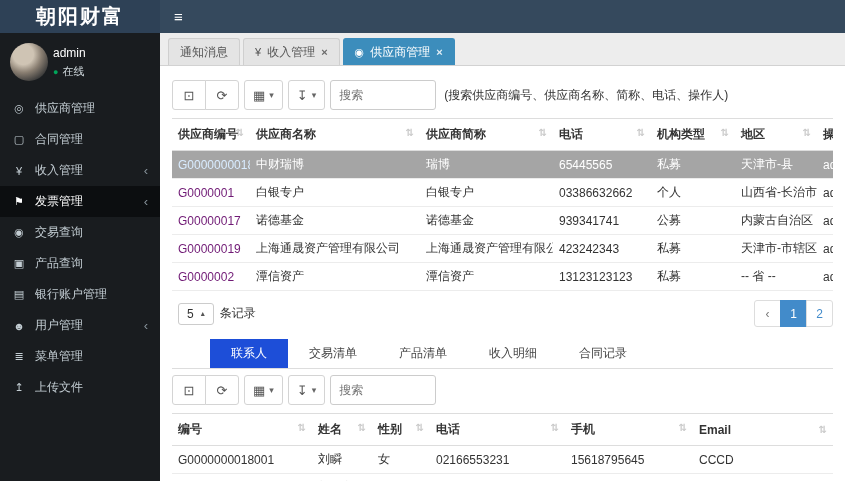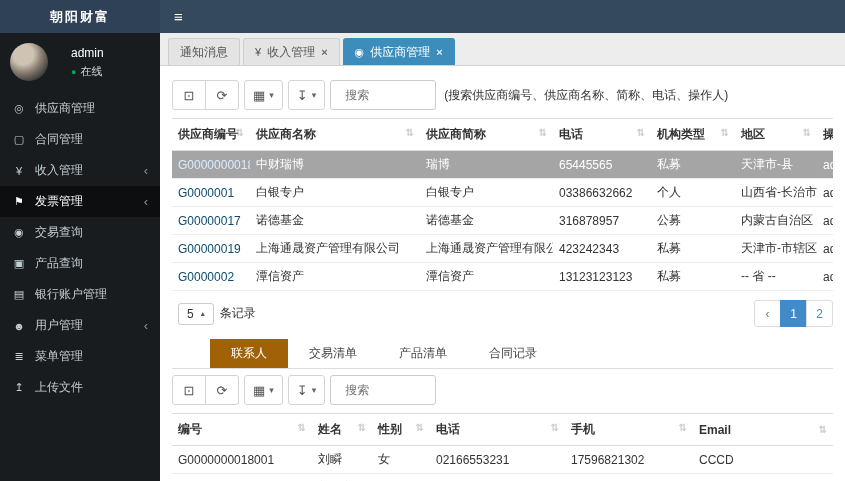--- a/index.html
+++ b/index.html
@@ -5,30 +5,30 @@
   * { margin:0; padding:0; box-sizing:border-box; }
   html,body { width:845px; height:481px; }
   body {
     font-family:"Liberation Sans","DejaVu Sans",sans-serif;
     font-size:12px; color:#333; background:#fff; overflow:hidden;
   }
   .app { width:845px; height:481px; display:flex; flex-direction:column; }
 
   
   .topbar { height:33px; display:flex; flex-shrink:0; }
-  .logo { width:160px; background:#2e4156; color:#fff; font-size:13px; font-weight:bold;
+  .logo { width:160px; background:#2e4156; color:#fff; font-size:20px; font-weight:bold;
           display:flex; align-items:center; justify-content:center; letter-spacing:2px; cursor:pointer; }
   .navstrip { flex:1; background:#35495d; color:#fff; display:flex; align-items:center; padding-left:14px; }
   .hamburger { font-size:15px; cursor:pointer; line-height:1; }
 
   .shell { flex:1; display:flex; min-height:0; }
 
   
   .sidebar { width:160px; background:#191c1f; color:#c3cdd3; flex-shrink:0; display:flex; flex-direction:column; }
-  .user-panel { display:flex; align-items:center; gap:23px; padding:10px 10px 12px; }
+  .user-panel { display:flex; align-items:center; gap:5px; padding:10px 10px 12px; }
   .avatar { width:38px; height:38px; border-radius:50%; flex-shrink:0;
             background: radial-gradient(circle at 35% 30%, #cfc4b4 0 28%, #8a7f72 50%, #3a3a3a 78%, #1c1c1c 100%); }
   .uname { color:#fff; font-size:12px; margin-bottom:4px; }
   .ustatus { font-size:11px; color:#cfd8dc; }
   .dot { color:#00a65a; font-size:9px; margin-right:4px; }
   .menu { list-style:none; }
   .menu li { display:flex; align-items:center; height:31px; padding:0 12px; gap:9px;
              font-size:12px; cursor:pointer; color:#c3cdd3; }
   .menu li.active { background:#0c0e10; color:#fff; }
   .micon { width:14px; text-align:center; font-size:11px; flex-shrink:0; }
@@ -52,55 +52,55 @@
   
   .toolbar { display:flex; align-items:center; margin:6px 0 8px; }
   .btn-group { display:flex; }
   .btn-group .tbtn + .tbtn { margin-left:-1px; border-top-left-radius:0; border-bottom-left-radius:0; }
   .btn-group .tbtn:first-child { border-top-right-radius:0; border-bottom-right-radius:0; }
   .tbtn { height:30px; min-width:34px; padding:0 8px; border:1px solid #d4d4d4; background:#fff;
           color:#555; border-radius:3px; display:inline-flex; align-items:center; justify-content:center;
           gap:4px; font-size:13px; cursor:pointer; }
   .tbtn .caret { font-size:9px; color:#666; }
   .gap { width:5px; flex-shrink:0; }
-  .search { height:30px; width:106px; border:1px solid #ccc; border-radius:3px; padding:0 14px;
+  .search { height:30px; width:106px; border:1px solid #ccc; border-radius:3px; padding:0 8px;
             font-size:12px; margin-left:5px; outline:none; font-family:inherit; color:#333; }
   .hint { margin-left:8px; color:#333; white-space:nowrap; overflow:hidden; }
 
   
   .tclip { overflow:hidden; width:100%; border-top:1px solid #ddd; }
   table.tbl { border-collapse:collapse; table-layout:fixed; }
   .tbl th { text-align:left; font-weight:bold; padding:7px 6px; border-bottom:1px solid #ddd;
             white-space:nowrap; overflow:hidden; cursor:pointer; font-size:12px; }
   .tbl th .sort { float:right; color:#c9c9c9; font-size:10px; margin-top:1px; }
   .tbl td { padding:5px 6px; border-bottom:1px solid #ececec; white-space:nowrap; overflow:hidden; font-size:12px; }
   .tbl tr.selected td { background:#a5a5a5; color:#fff; }
   .tbl tr.selected a.link { color:#d9ecff; }
-  a.link { color:#0c4a6e; text-decoration:none; cursor:pointer; }
+  a.link { color:#701a75; text-decoration:none; cursor:pointer; }
   .sup-tbl { width:712px; }
   .con-tbl { width:661px; }
 
   
   .pgbar { display:flex; align-items:center; margin-top:9px; color:#333; }
   .psize { display:inline-flex; align-items:center; gap:7px; border:1px solid #ccc; border-radius:3px;
            padding:3px 8px; margin:0 6px; cursor:pointer; background:#fff; color:#333; }
   .psize .cup { font-size:8px; color:#555; }
   .pg { display:flex; margin-left:auto; }
   .pbtn { min-width:27px; height:27px; border:1px solid #ddd; background:#fff; color:#428bca;
           display:flex; align-items:center; justify-content:center; margin-left:-1px; cursor:pointer;
           font-size:12px; font-family:inherit; }
   .pbtn:first-child { border-radius:3px 0 0 3px; color:#777; }
   .pbtn:last-child { border-radius:0 3px 3px 0; }
   .pbtn.active { background:#428bca; border-color:#428bca; color:#fff; }
 
   
   .detail { padding:0 12px; margin-top:12px; }
   .dtabs { display:flex; border-bottom:1px solid #ddd; padding-left:38px; }
   .dtab { padding:6px 21px; color:#444; cursor:pointer; white-space:nowrap; }
-  .dtab.active { background:#a16207; color:#fff; }
+  .dtab.active { background:#1d4ed8; color:#fff; }
 </style>
 </head>
 <body>
 
 <div class="app">
 
   <header class="topbar">
     <div class="logo">朝阳财富</div>
     <div class="navstrip">
       <span class="hamburger">≡</span>
@@ -246,21 +246,21 @@
                   <td>白银专户</td>
                   <td>03386632662</td>
                   <td>个人</td>
                   <td>山西省-长治市</td>
                   <td>ad</td>
                 </tr>
                 <tr>
                   <td><a class="link">G00000017</a></td>
                   <td>诺德基金</td>
                   <td>诺德基金</td>
-                  <td>316878957</td>
+                  <td>939341741</td>
                   <td>公募</td>
                   <td>内蒙古自治区</td>
                   <td>ad</td>
                 </tr>
                 <tr>
                   <td><a class="link">G00000019</a></td>
                   <td>上海通晟资产管理有限公司</td>
                   <td>上海通晟资产管理有限公司</td>
                   <td>423242343</td>
                   <td>私募</td>
@@ -292,20 +292,21 @@
               <button class="pbtn">2</button>
             </div>
           </div>
         </section>
 
         <section class="detail">
           <div class="dtabs">
             <div class="dtab active">联系人</div>
             <div class="dtab">交易清单</div>
             <div class="dtab">产品清单</div>
+            <div class="dtab">收入明细</div>
             <div class="dtab">合同记录</div>
           </div>
 
           <div class="toolbar">
             <div class="btn-group">
               <button class="tbtn">
                   <span>⊡</span>
                 </button>
               <button class="tbtn">
                   <span>⟳</span>
@@ -343,21 +344,21 @@
                   <th><span class="sort">⇅</span><span>手机</span></th>
                   <th><span class="sort">⇅</span><span>Email</span></th>
                 </tr>
               </thead>
               <tbody>
                 <tr>
                   <td>G0000000018001</td>
                   <td>刘瞬</td>
                   <td>女</td>
                   <td>02166553231</td>
-                  <td>17596821302</td>
+                  <td>15618795645</td>
                   <td>CCCD</td>
                 </tr>
                 <tr>
                   <td>G0000000018002</td>
                   <td>刘地方</td>
                   <td>男</td>
                   <td>0216324324324</td>
                   <td>182457373731</td>
                   <td>324234@998fund.com</td>
                 </tr>

